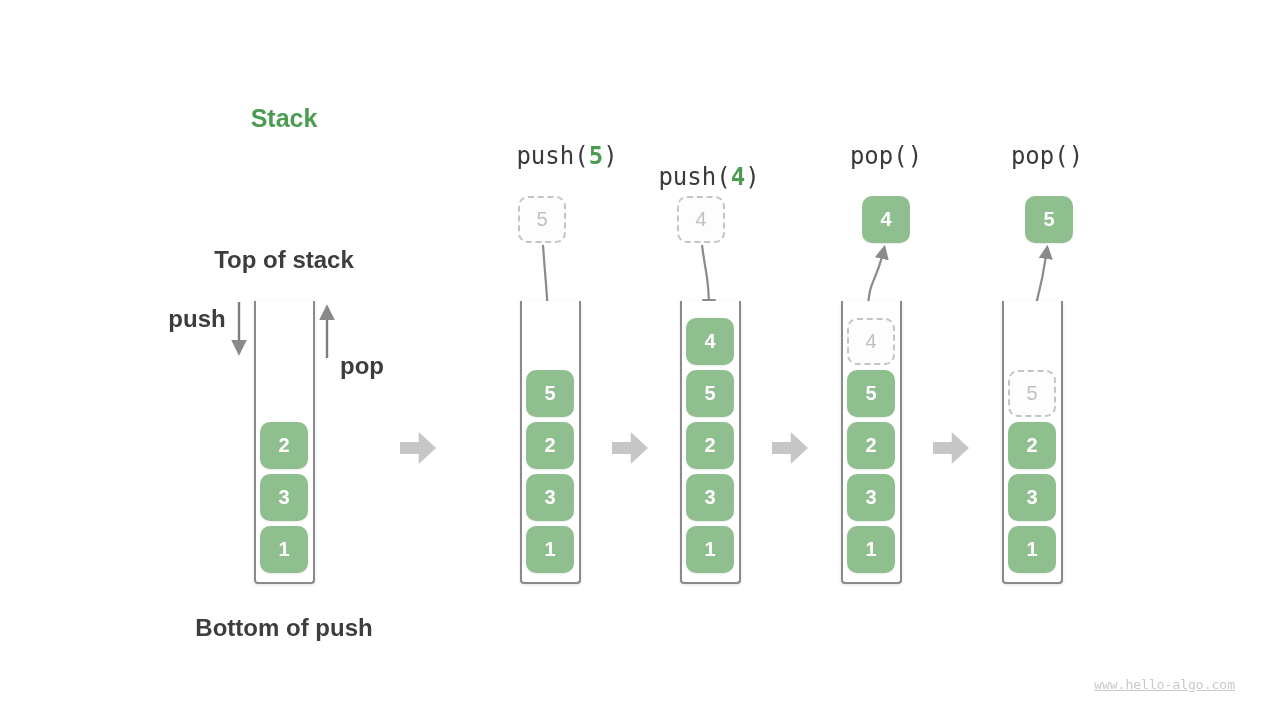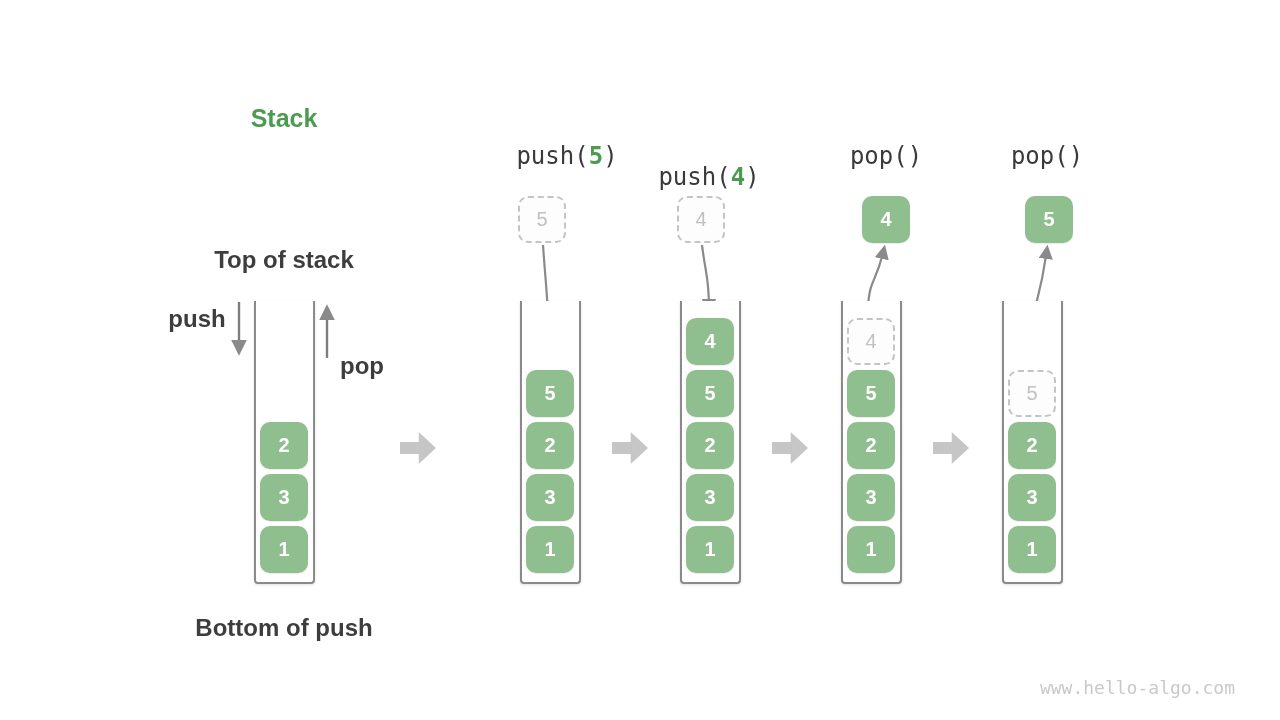--- a/index.html
+++ b/index.html
@@ -50,22 +50,22 @@
     font-family:"DejaVu Sans Mono",monospace;font-size:24px;line-height:23px;
     color:var(--mono_text);white-space:nowrap;
   }
   .oplabel .tone-green{color:var(--title_green);font-weight:700;}
   .block-arrow{
     position:absolute;width:36px;height:32px;background:var(--block_arrow);
     clip-path:polygon(0 31%,52% 31%,52% 0,100% 50%,52% 100%,52% 69%,0 69%);
   }
   .watermark{
     position:absolute;right:45px;top:677px;
-    font-family:"DejaVu Sans Mono",monospace;font-size:18px;
-    color:var(--watermark_text);white-space:nowrap;
+    font-family:"DejaVu Sans Mono",monospace;font-size:13px;
+    color:var(--watermark_text);white-space:nowrap;text-decoration:underline;
   }
   #arrows-svg{position:absolute;left:0;top:0;pointer-events:none;}
 </style>
 </head>
 <body>
 
 <div id="canvas">
   <div class="title">Stack</div>
 
   <div class="lbl" style="left:284px;top:247px;">Top of stack</div>

